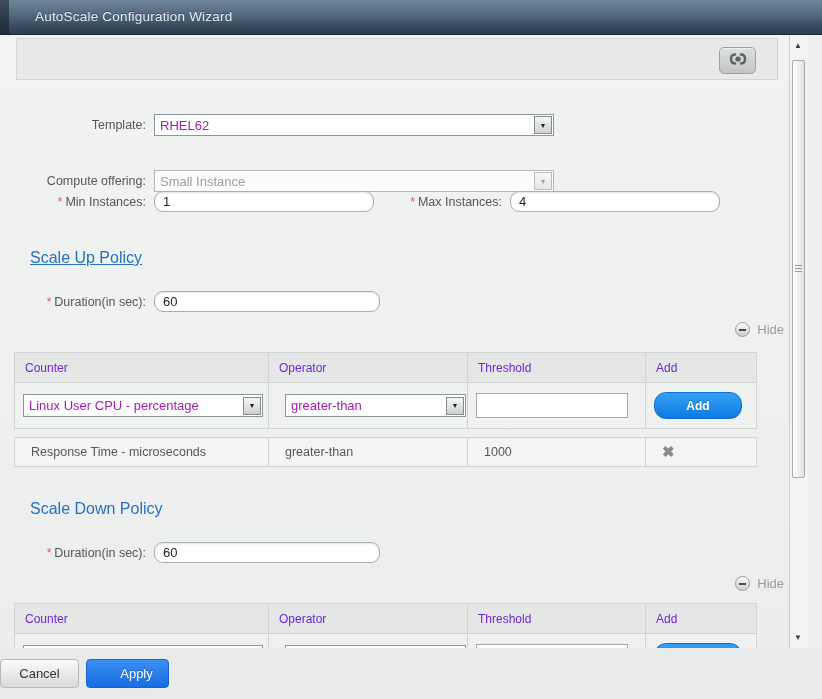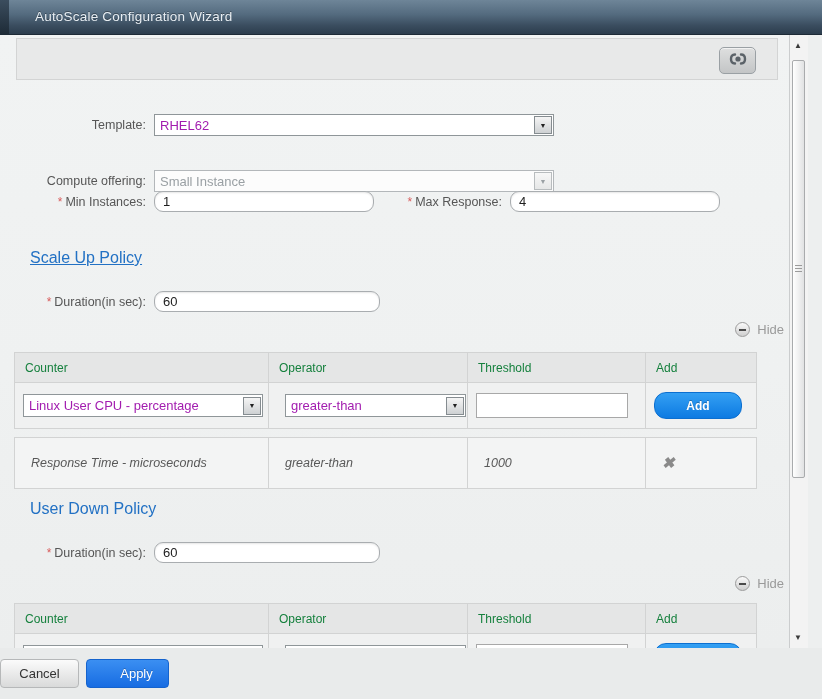--- a/index.html
+++ b/index.html
@@ -57,38 +57,38 @@
   .circle-minus { width:15px; height:15px; border-radius:50%; border:1px solid #9c9c9c;
     background:linear-gradient(#fafafa,#cecece); position:relative; }
   .circle-minus .bar { position:absolute; left:3px; top:6px; width:7px; height:2px;
     background:#4a4a4a; }
   .hide-label { font-size:13px; color:#9a9a9a; }
 
   
   .ptable { position:absolute; left:14px; width:743px; background:#f0f1f1;
     border:1px solid #d2d3d3; }
   .thead { display:flex; height:30px; background:#e5e6e6; border-bottom:1px solid #d2d3d3; }
-  .th { font-size:12px; color:#15803d; padding:8px 0 0 10px; border-right:1px solid #d2d3d3; }
+  .th { font-size:12px; color:#6d28d9; padding:8px 0 0 10px; border-right:1px solid #d2d3d3; }
   .c1 { width:254px; } .c2 { width:199px; } .c3 { width:178px; }
   .c4 { flex:1; border-right:none; }
   .trow { display:flex; height:45px; }
   .td { display:flex; align-items:center; padding-left:8px; border-right:1px solid #d2d3d3; }
   .td.c4 { border-right:none; }
   .tsel { width:240px; height:23px; margin-left:0; }
   .tsel2 { width:181px; height:23px; }
   .sq-input { width:152px; height:25px; border:1px solid #a8a8a8; background:#fff;
     padding:0 6px; font-size:13px; color:#1e1e1e; outline:none;
     font-family:"Liberation Sans",sans-serif; }
   .add-btn { width:88px; height:27px; border:1px solid #0c6fd0; border-radius:12px;
     background:linear-gradient(#34a0f3,#0d7ae2); color:#fff; font-size:12px; font-weight:bold;
     text-shadow:0 -1px 0 rgba(0,0,0,.25); cursor:pointer;
     font-family:"Liberation Sans",sans-serif; }
 
-  .rrow { position:absolute; left:14px; width:743px; height:52px; background:#f3f4f4;
-    border:1px solid #d2d3d3; display:flex;font-style:italic; }
+  .rrow { position:absolute; left:14px; width:743px; height:30px; background:#f3f4f4;
+    border:1px solid #d2d3d3; display:flex; }
   .rcell { display:flex; align-items:center; padding-left:16px; font-size:12.5px; color:#585858;
     border-right:1px solid #d2d3d3; }
   .rcell.c4 { border-right:none; }
   .x-icon { font-size:15px; color:#8a8a8a; font-weight:bold; cursor:pointer; }
 
   
   .vscroll { position:absolute; top:35px; left:789px; width:19px; height:613px;
     background:#f3f3f3; border-left:1px solid #cbcdce; }
   .scr-up { position:absolute; top:6px; left:4px; font-size:8px; color:#3a3a3a; cursor:pointer; }
   .scr-down { position:absolute; bottom:6px; left:4px; font-size:8px; color:#3a3a3a; cursor:pointer; }
@@ -143,21 +143,21 @@
       <span class="flabel">Compute offering:</span>
       <div class="fselect disabled">
         <span class="sel-txt">Small Instance</span>
         <span class="arrow-btn">▼</span>
       </div>
     </div>
 
     <div class="frow" style="top:156px; left:0;">
       <span class="flabel"><span class="req">*</span><span>Min Instances:</span></span>
       <input class="rinput" style="width: 220px; margin-left: 8px;" value="1">
-      <span class="flabel" style="width:128px;"><span class="req">*</span><span>Max Response:</span></span>
+      <span class="flabel" style="width:128px;"><span class="req">*</span><span>Max Instances:</span></span>
       <input class="rinput" style="width: 210px; margin-left: 8px;" value="4">
     </div>
 
     <div class="section-heading" style="top:214px;text-decoration:underline;">Scale Up Policy</div>
 
     <div class="frow" style="top:256px; left:0;">
       <span class="flabel"><span class="req">*</span><span>Duration(in sec):</span></span>
       <input class="rinput" style="width: 226px; margin-left: 8px;" value="60">
     </div>
 
@@ -199,21 +199,21 @@
 
     <div class="rrow" style="top:402px;">
       <div class="rcell c1">Response Time - microseconds</div>
       <div class="rcell c2">greater-than</div>
       <div class="rcell c3">1000</div>
       <div class="rcell c4">
         <span class="x-icon">✖</span>
       </div>
     </div>
 
-    <div class="section-heading" style="top:465px;">User Down Policy</div>
+    <div class="section-heading" style="top:465px;">Scale Down Policy</div>
 
     <div class="frow" style="top:507px; left:0;">
       <span class="flabel"><span class="req">*</span><span>Duration(in sec):</span></span>
       <input class="rinput" style="width: 226px; margin-left: 8px;" value="60">
     </div>
 
     <div class="hide-ctl" style="top:541px;">
       <span class="circle-minus">
           <span class="bar"></span>
         </span>

